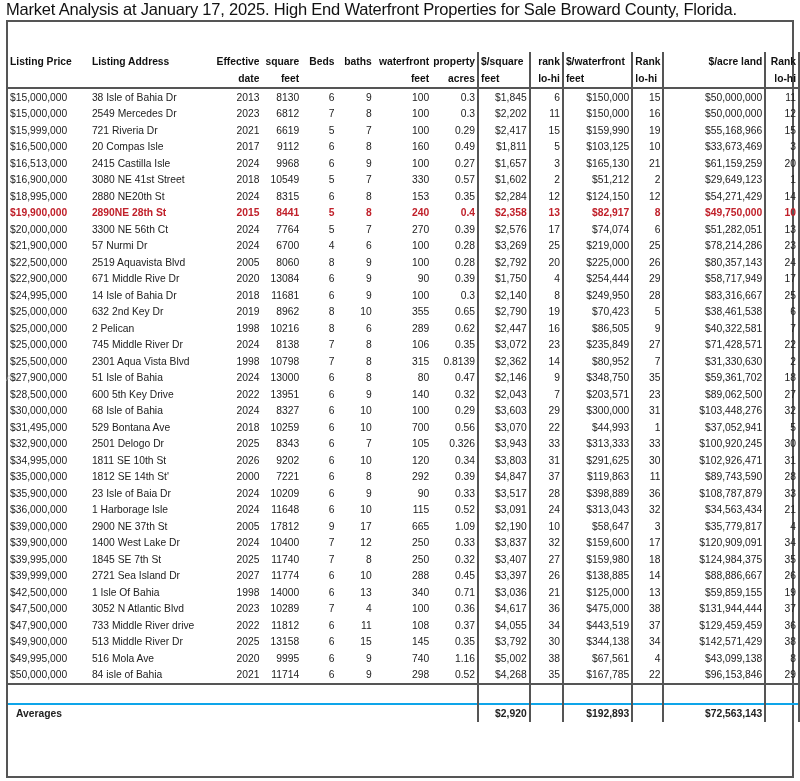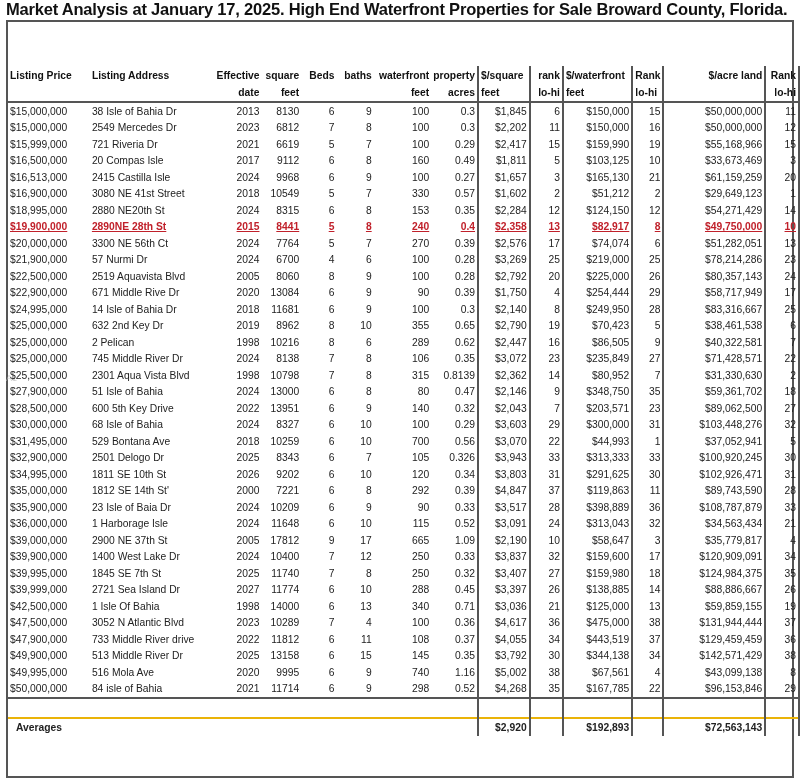--- a/index.html
+++ b/index.html
@@ -1,32 +1,32 @@
 <!DOCTYPE html>
 <html><head>
 <meta charset="utf-8">
 <style>
   html, body { margin: 0; padding: 0; background: #fff; }
   body { width: 800px; height: 781px; position: relative; overflow: hidden;
          font-family: "Liberation Sans", sans-serif; color: #222; }
-  .title { position: absolute; left: 6px; top: 0; font-size: 16.5px; font-weight: bold;
+  .title { position: absolute; left: 6px; top: 0; font-size: 16.5px; font-weight: normal;
            letter-spacing: -0.2px; white-space: nowrap; color: #111; text-align: right; }
   .frame { position: absolute; left: 6px; top: 20px; width: 788px; height: 758px;
            border: 2px solid #555; box-sizing: border-box; }
-  table { position: absolute; left: 8px; top: 66px; border-collapse: collapse;
+  table { position: absolute; left: 8px; top: 52px; border-collapse: collapse;
           font-size: 10.3px; table-layout: fixed; }
   td { padding: 0 2px; height: 16.5px; white-space: nowrap; text-align: right; }
   td.l { text-align: left; }
   tr.head td { font-weight: bold; color: #111; height: 18px; }
   tr.head2 td { font-weight: bold; color: #111; height: 17px; border-bottom: 2px solid #555; }
   td.vb { border-left: 2px solid #555; }
   td.vbr { border-right: 2px solid #555; }
-  tr.hl td { color: #c0202a; font-weight: bold; text-decoration: underline; }
+  tr.hl td { color: #c0202a; font-weight: bold; }
   tr.blank td { height: 18px; border-top: 2px solid #555; }
-  tr.avg td { height: 17px; border-top: 2px solid #eab308; font-weight: bold; padding-left: 8px; }
+  tr.avg td { height: 17px; border-top: 2px solid #0ea5e9; font-weight: bold; padding-left: 8px; }
   tr.avg td.num { font-weight: bold; }
   .wm { position: absolute; left: 6px; top: 373px; font-size: 9px; color: #bbb; opacity: 0.7; }
 </style>
 </head>
 <body>
 
 <div class="title">Market Analysis at January 17, 2025. High End Waterfront Properties for Sale Broward County, Florida.</div>
 <div class="frame"></div>
 <div class="wm">A1</div>
 

